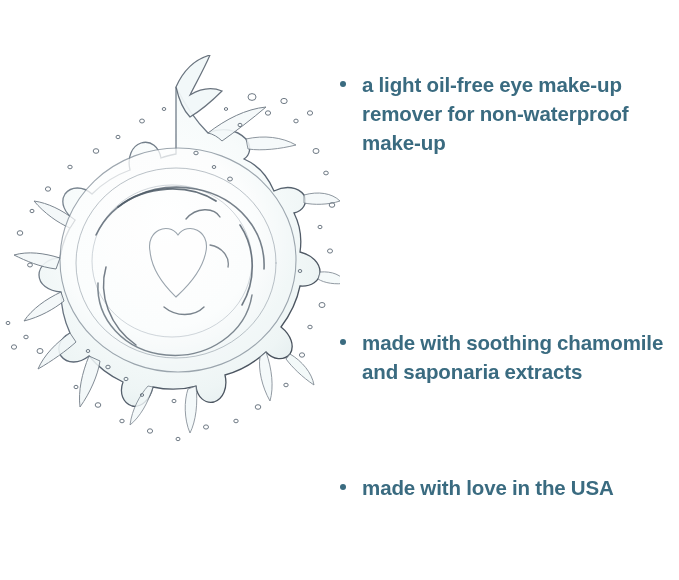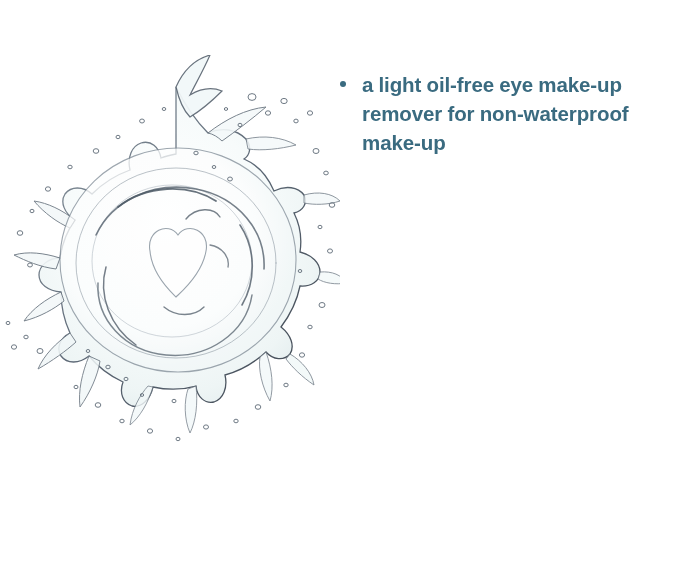--- a/index.html
+++ b/index.html
@@ -220,15 +220,23 @@
         <ellipse cx="300" cy="216" rx="1.8" ry="1.5"></ellipse>
       </g>
     </svg>
   </div>
 
   <ul id="benefits-list">
     <li class="benefit-item" data-index="0">
       <span class="benefit-bullet"></span>
       <span class="benefit-text">a light oil-free eye make-up remover for non-waterproof make-up</span>
     </li>
+    <li class="benefit-item" data-index="2">
+      <span class="benefit-bullet"></span>
+      <span class="benefit-text">made with soothing chamomile and saponaria extracts</span>
+    </li>
+    <li class="benefit-item" data-index="3">
+      <span class="benefit-bullet"></span>
+      <span class="benefit-text">made with love in the USA</span>
+    </li>
   </ul>
 
 </div>
 
 </body></html>

